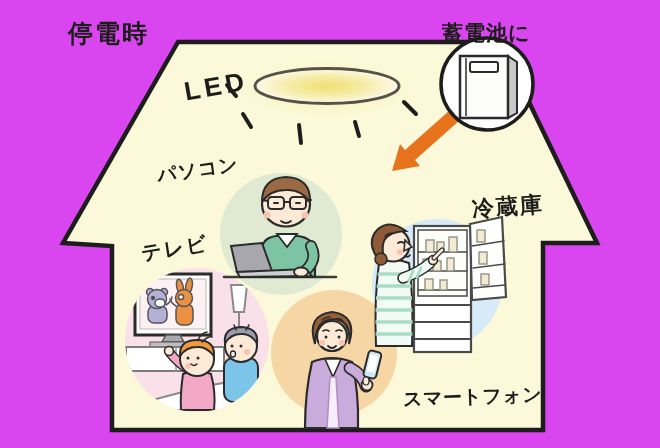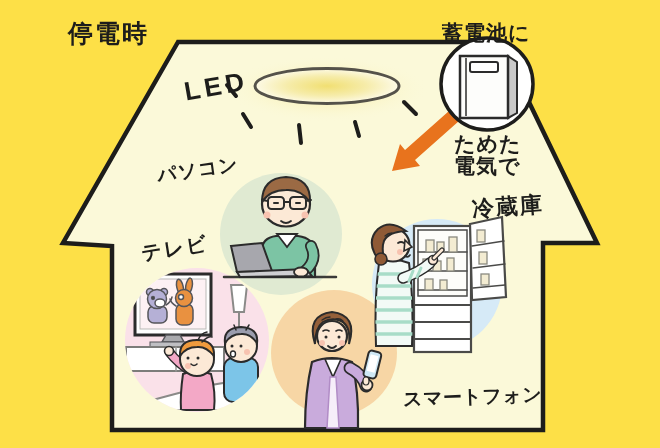--- a/index.html
+++ b/index.html
@@ -1,16 +1,16 @@
 <!DOCTYPE html>
 <html style="--house-fill: #fbf9d9; --ink: #1d1d1b; --arrow: #e8731d; --circle-pc: #e0ead2; --circle-tv: #fae1e9; --circle-fridge: #d6eaf7; --circle-phone: #f7d6a5; --light-core: #f1df72; --light-edge: #fdfae6;"><head>
 <meta charset="utf-8">
 <style>
   html,body{margin:0;padding:0;background:#ffffff;}
-  #canvas{position:relative;width:660px;height:448px;background:#fde047;overflow:hidden;
+  #canvas{position:relative;width:660px;height:448px;background:#d946ef;overflow:hidden;
           font-family:"Liberation Sans","DejaVu Sans",sans-serif;}
   #art{position:absolute;left:0;top:0;}
   .label{position:absolute;color:var(--ink);white-space:pre;line-height:1;}
   .gothic{font-weight:bold;}
   .hand{font-weight:bold;}
   #lbl-title{left:68px;top:21px;font-size:25px;letter-spacing:2px;}
   #lbl-battery{left:442px;top:22px;font-size:21px;letter-spacing:1px;}
   #lbl-caption{left:454px;top:133px;font-size:21px;line-height:22px;letter-spacing:1px;}
   #lbl-led{left:184px;top:73px;font-size:26px;letter-spacing:4px;transform:rotate(-10deg);}
   #lbl-pc{left:157px;top:160px;font-size:19px;letter-spacing:1px;transform:rotate(-8deg);}
@@ -235,19 +235,18 @@
     <circle cx="487" cy="84" r="46" fill="#ffffff" stroke="#1d1d1b" stroke-width="3.5"></circle>
     <polygon points="508,56 517,62 517,113 508,118" fill="#c9c9c9" class="ink" stroke-width="2"></polygon>
     <rect x="460" y="56" width="48" height="62" fill="#fdfdfb" class="ink" stroke-width="2.5"></rect>
     <line x1="466" y1="58" x2="466" y2="116" class="ink" stroke-width="1.5"></line>
     <rect x="470" y="62" width="28" height="10" rx="2" fill="#ffffff" class="ink" stroke-width="2"></rect>
   </g>
 </svg>
 
   <div class="label gothic" id="lbl-title">停電時</div>
   <div class="label gothic" id="lbl-battery">蓄電池に</div>
-  <div class="label gothic" id="lbl-caption"><span>ためた</span><br><span>電気で</span></div>
   <div class="label hand" id="lbl-led">LED</div>
   <div class="label hand" id="lbl-pc">パソコン</div>
   <div class="label hand" id="lbl-tv">テレビ</div>
   <div class="label hand" id="lbl-fridge">冷蔵庫</div>
   <div class="label hand" id="lbl-phone">スマートフォン</div>
 </div>
 
 </body></html>

